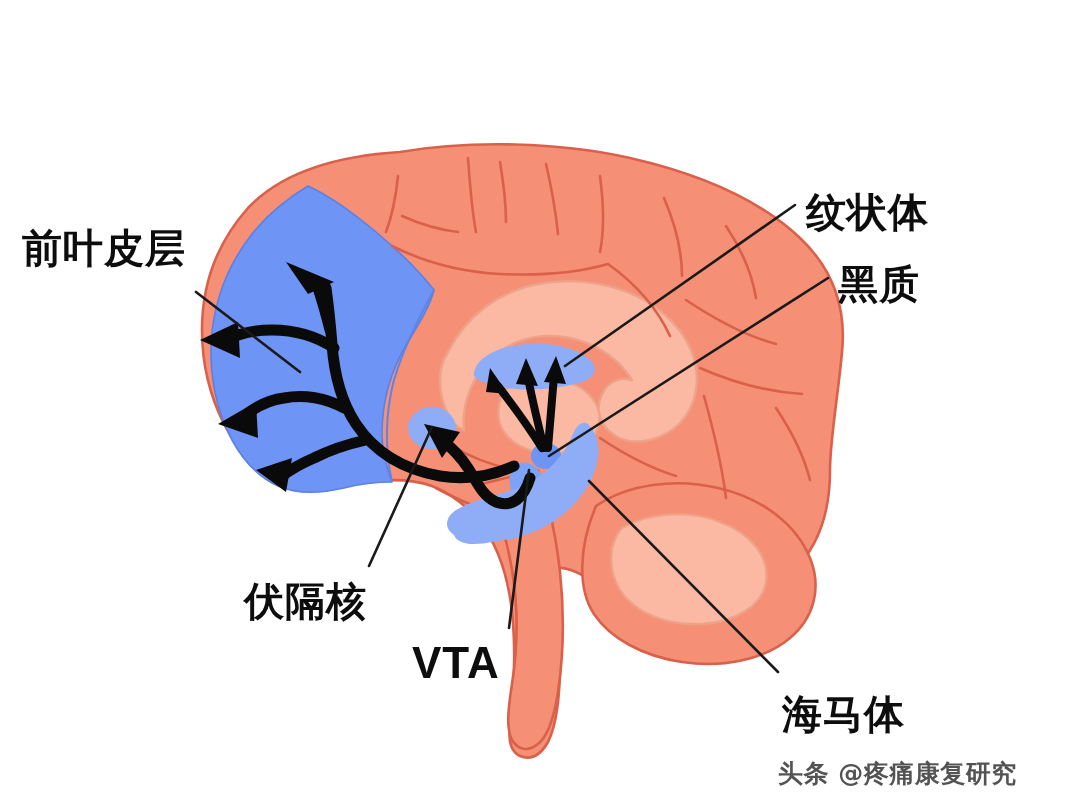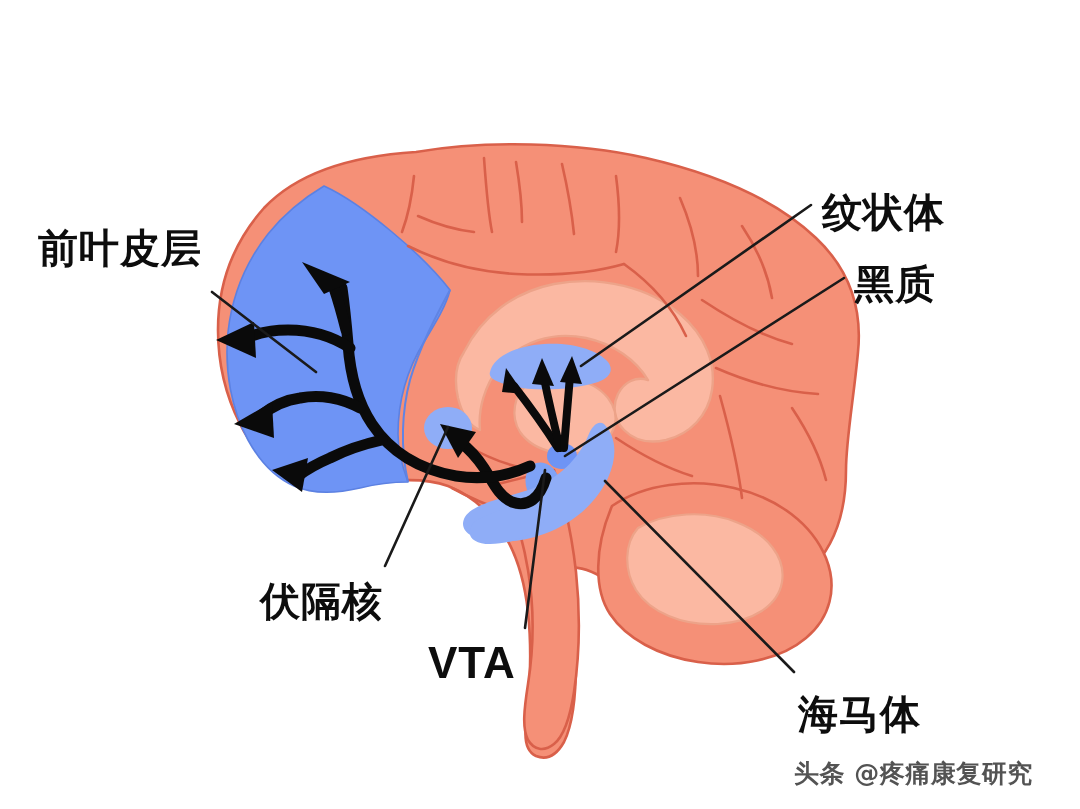--- a/index.html
+++ b/index.html
@@ -10,21 +10,21 @@
   }
   body {
     width: 1080px;
     height: 809px;
     position: relative;
     overflow: hidden;
     font-family: "Liberation Sans", "DejaVu Sans", sans-serif;
   }
   #figure-root {
     position: absolute;
-    left: 16px;
+    left: 0;
     top: 0;
     width: 1060px;
     height: 809px;
   }
   svg.diagram {
     display: block;
     width: 1080px;
     height: 809px;
   }
   .label-cn {

